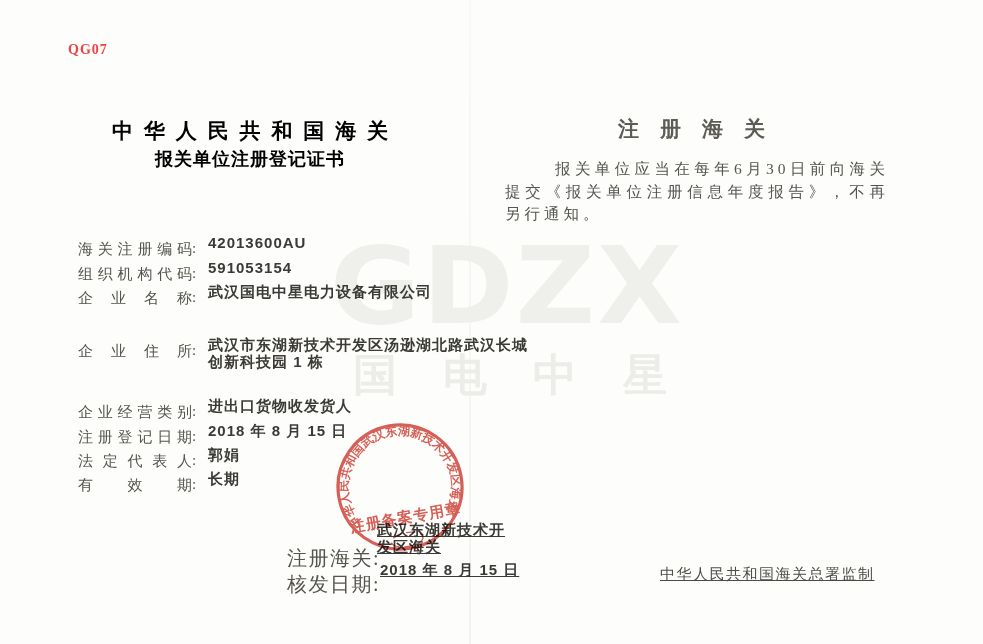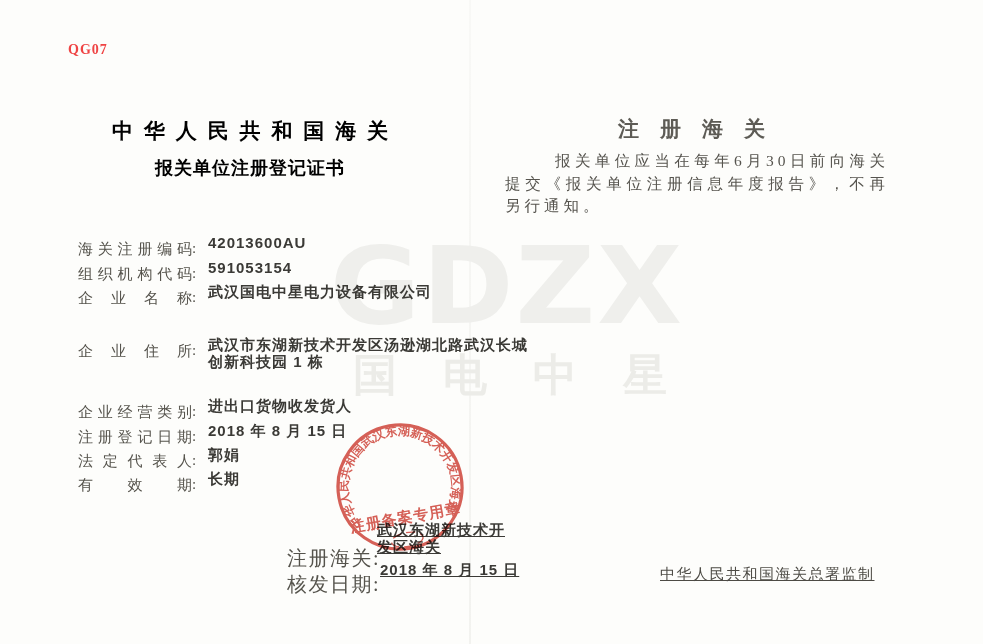--- a/index.html
+++ b/index.html
@@ -13,28 +13,28 @@
     background:linear-gradient(to bottom, rgba(135,135,120,0.04), rgba(135,135,120,0.09));
   }
   .form-code {
     position:absolute; left:68px; top:42px;
     font-size:14px; font-weight:bold; letter-spacing:1px; color:#ef4444;
   }
   .justified { text-align:justify; text-align-last:justify; }
 
   .title-block { position:absolute; left:112px; top:118px; width:276px; color:#000000; }
   .title-main { font-size:21px; font-weight:bold; line-height:26px; }
-  .title-sub  { margin-top:12px; font-size:18px; font-weight:bold; letter-spacing:1px; text-align:center; }
+  .title-sub  { margin-top:3px; font-size:18px; font-weight:bold; letter-spacing:1px; text-align:center; }
 
   .notice-title {
     position:absolute; left:618px; top:116px; width:147px;
     font-size:21px; font-weight:bold; color:#5d5b55; line-height:26px;
   }
   .notice-body {
-    position:absolute; left:505px; top:150px; width:384px;
+    position:absolute; left:505px; top:158px; width:384px;
     font-size:15.5px; letter-spacing:4px; line-height:22.5px;
     text-indent:50px; color:#56544e; text-align:justify;
   }
 
   .field-row { position:absolute; left:78px; font-size:15px; color:#55534c; }
   .field-label { display:inline-block; width:114px; vertical-align:top; }
   .field-value {
     position:absolute; left:130px; top:-5px; width:340px;
     font-family:"Liberation Sans", sans-serif; font-weight:bold;
     color:#3b3a36; letter-spacing:1px; line-height:16.5px;

